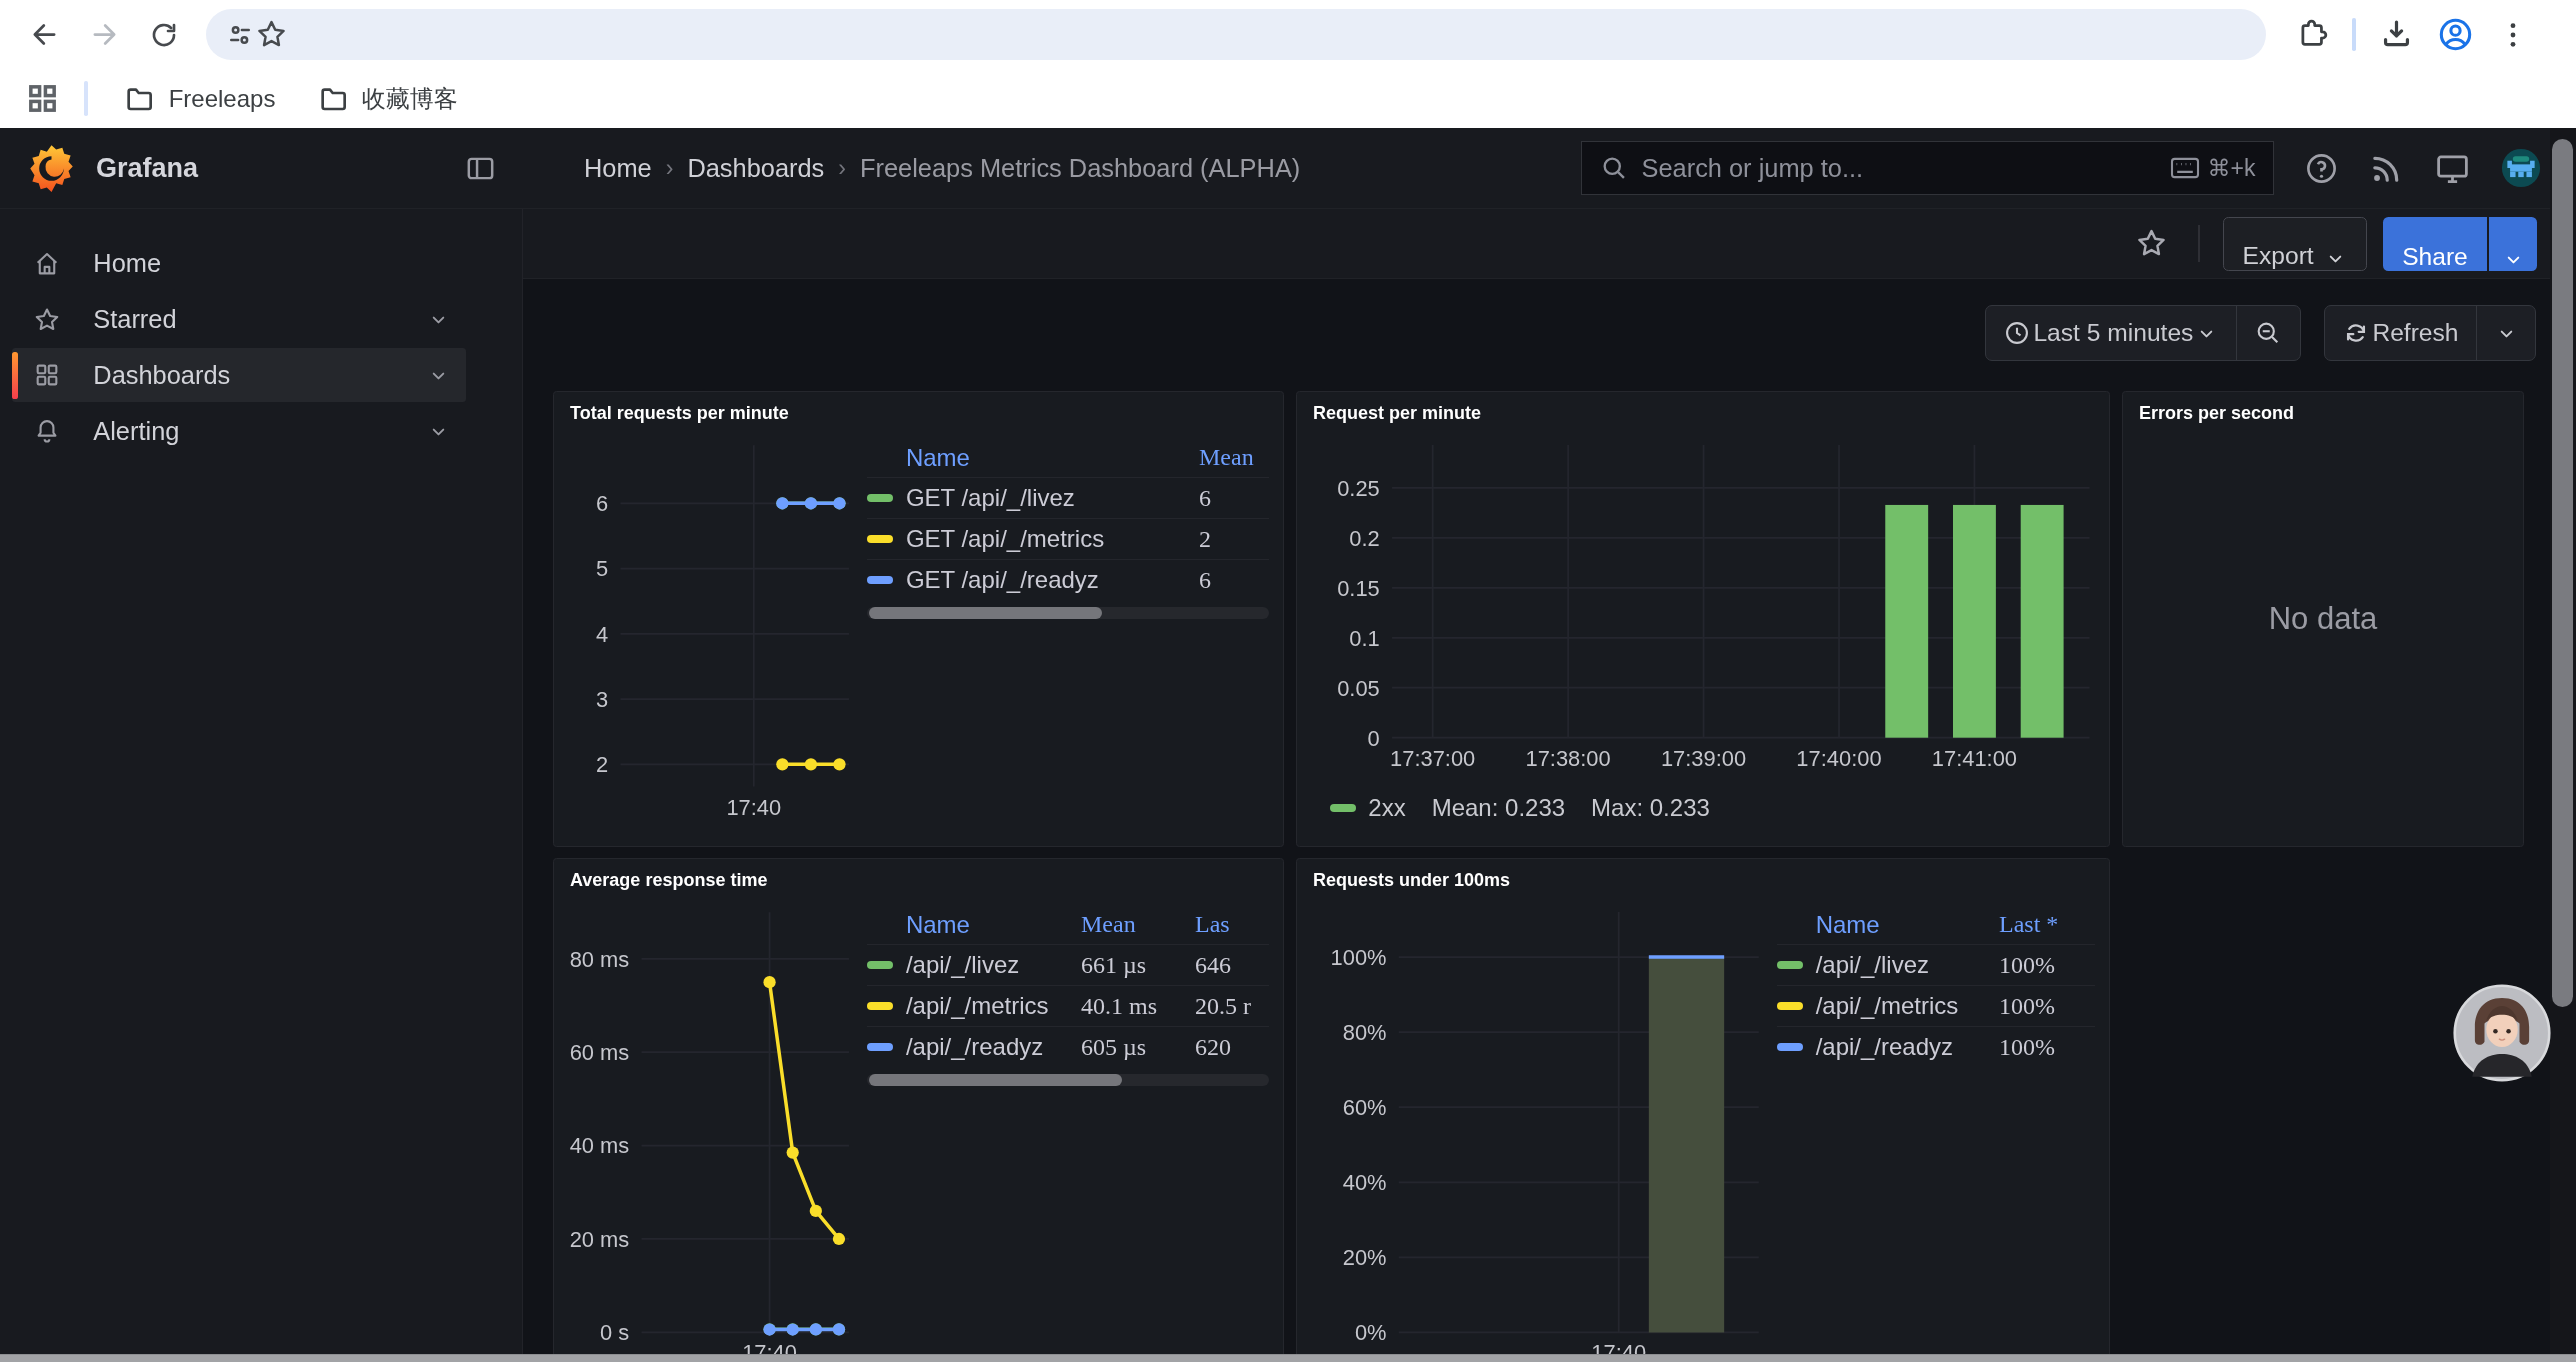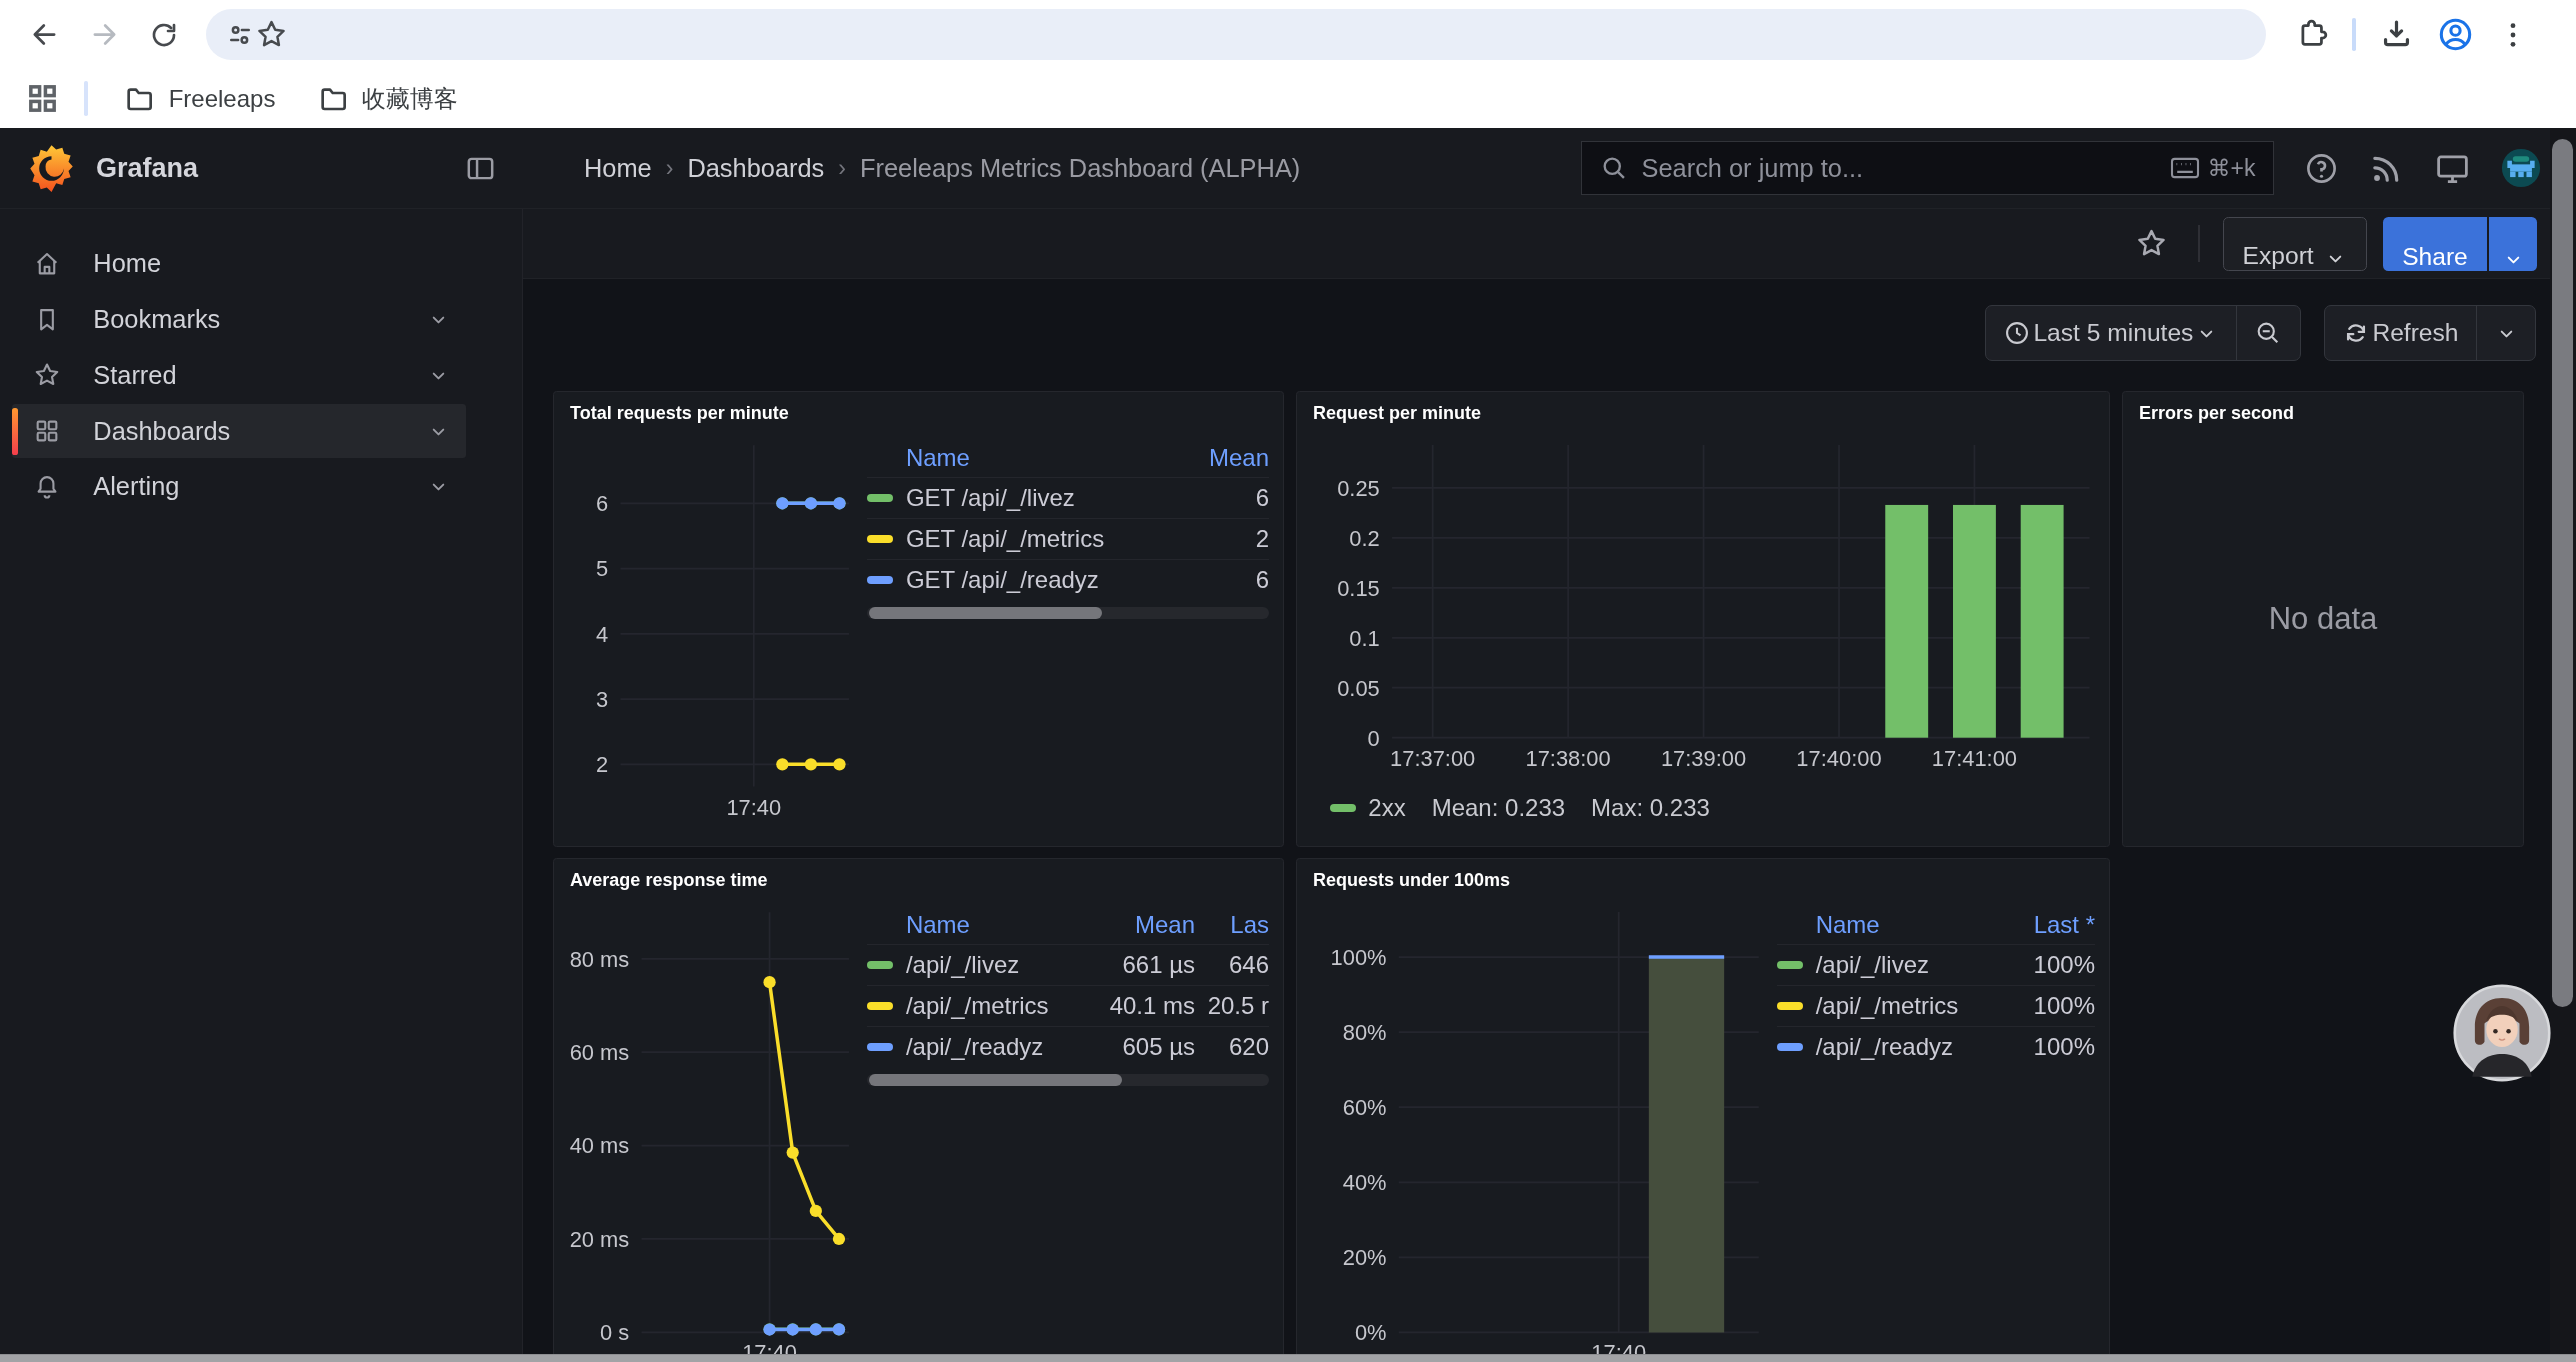--- a/index.html
+++ b/index.html
@@ -66,21 +66,21 @@
   .chart svg { overflow:visible; display:block; }
   .nodata { position:absolute; left:0; right:0; top:46%; text-align:center; font-size:31px; color:#9b9ca4; }
 
   .ltable { margin-left:10.5px; font-size:24px; color:#ccccd6; }
   .lt-head { display:grid; align-items:center; height:39px; color:#6e9fff; font-weight:500; }
   .lt-row { display:grid; align-items:center; height:41px; border-top:0.9px solid #24262c; }
   .cols-2 { grid-template-columns:39px 1fr 70px; }
   .cols-3 { grid-template-columns:39px 1fr 114px 74px; }
   .cols-p5 { grid-template-columns:39px 1fr 96px; }
   .lt-head span:first-child { grid-column:2; }
-  .num { text-align:right; }
+  .num { text-align:left;font-family:Liberation Serif, serif; }
   .dash { width:26px; height:8px; border-radius:4.4px; }
   .hscroll { height:12.3px; background:#26282d; border-radius:6.1px; margin-top:7px; position:relative; }
   .hscroll .thumb { position:absolute; left:1.8px; top:0; height:12.3px; background:#75767b; border-radius:6.1px; }
   .legend-line { display:flex; align-items:center; gap:26px; font-size:24px; color:#c9cad0; margin:8.8px 0 0 19px; }
 
   
   .vscroll-track { position:fixed; right:0; top:128px; bottom:0; width:26px; background:#15161a; z-index:40; }
   .vscroll-thumb { position:absolute; right:2.6px; top:10.5px; width:21px; height:868px; border-radius:10.5px; background:#7a7b80; }
   .hscroll-bottom { position:fixed; left:0; right:0; bottom:0; height:8px; background:#a2a3a6; border-top:0.9px solid #8d8e91; z-index:50; }
   .floating-avatar { position:fixed; left:2453px; top:984px; width:98px; height:98px; z-index:60; }
@@ -251,29 +251,20 @@
   <div class="sidebar">
     <div class="side-item">
       <svg class="ic" width="28" height="28" viewBox="0 0 24 24">
           <g fill="none" stroke="currentColor" stroke-width="1.8" stroke-linejoin="round">
             <path d="M4 11l8-7.5L20 11"></path>
             <path d="M5.8 9.5V20h12.4V9.5"></path>
             <path d="M10 20v-5.5h4V20"></path>
           </g>
         </svg>
       <span class="lbl">Home</span>
-    </div>
-    <div class="side-item">
-      <svg class="ic" width="28" height="28" viewBox="0 0 24 24">
-          <path d="M7 3.5h10V20l-5-3.8L7 20z" fill="none" stroke="currentColor" stroke-width="1.8" stroke-linejoin="round"></path>
-        </svg>
-      <span class="lbl">Bookmarks</span>
-      <svg class="ic chev" width="23" height="23" viewBox="0 0 24 24">
-          <path d="M7 10l5 5 5-5" fill="none" stroke="currentColor" stroke-width="2" stroke-linecap="round" stroke-linejoin="round"></path>
-        </svg>
     </div>
     <div class="side-item">
       <svg class="ic" width="28" height="28" viewBox="0 0 24 24">
           <path d="M12 3l2.7 5.6 6.1.8-4.5 4.3 1.1 6L12 16.8 6.6 19.7l1.1-6L3.2 9.4l6.1-.8z" fill="none" stroke="currentColor" stroke-width="1.8" stroke-linejoin="round"></path>
         </svg>
       <span class="lbl">Starred</span>
       <svg class="ic chev" width="23" height="23" viewBox="0 0 24 24">
           <path d="M7 10l5 5 5-5" fill="none" stroke="currentColor" stroke-width="2" stroke-linecap="round" stroke-linejoin="round"></path>
         </svg>
     </div>

